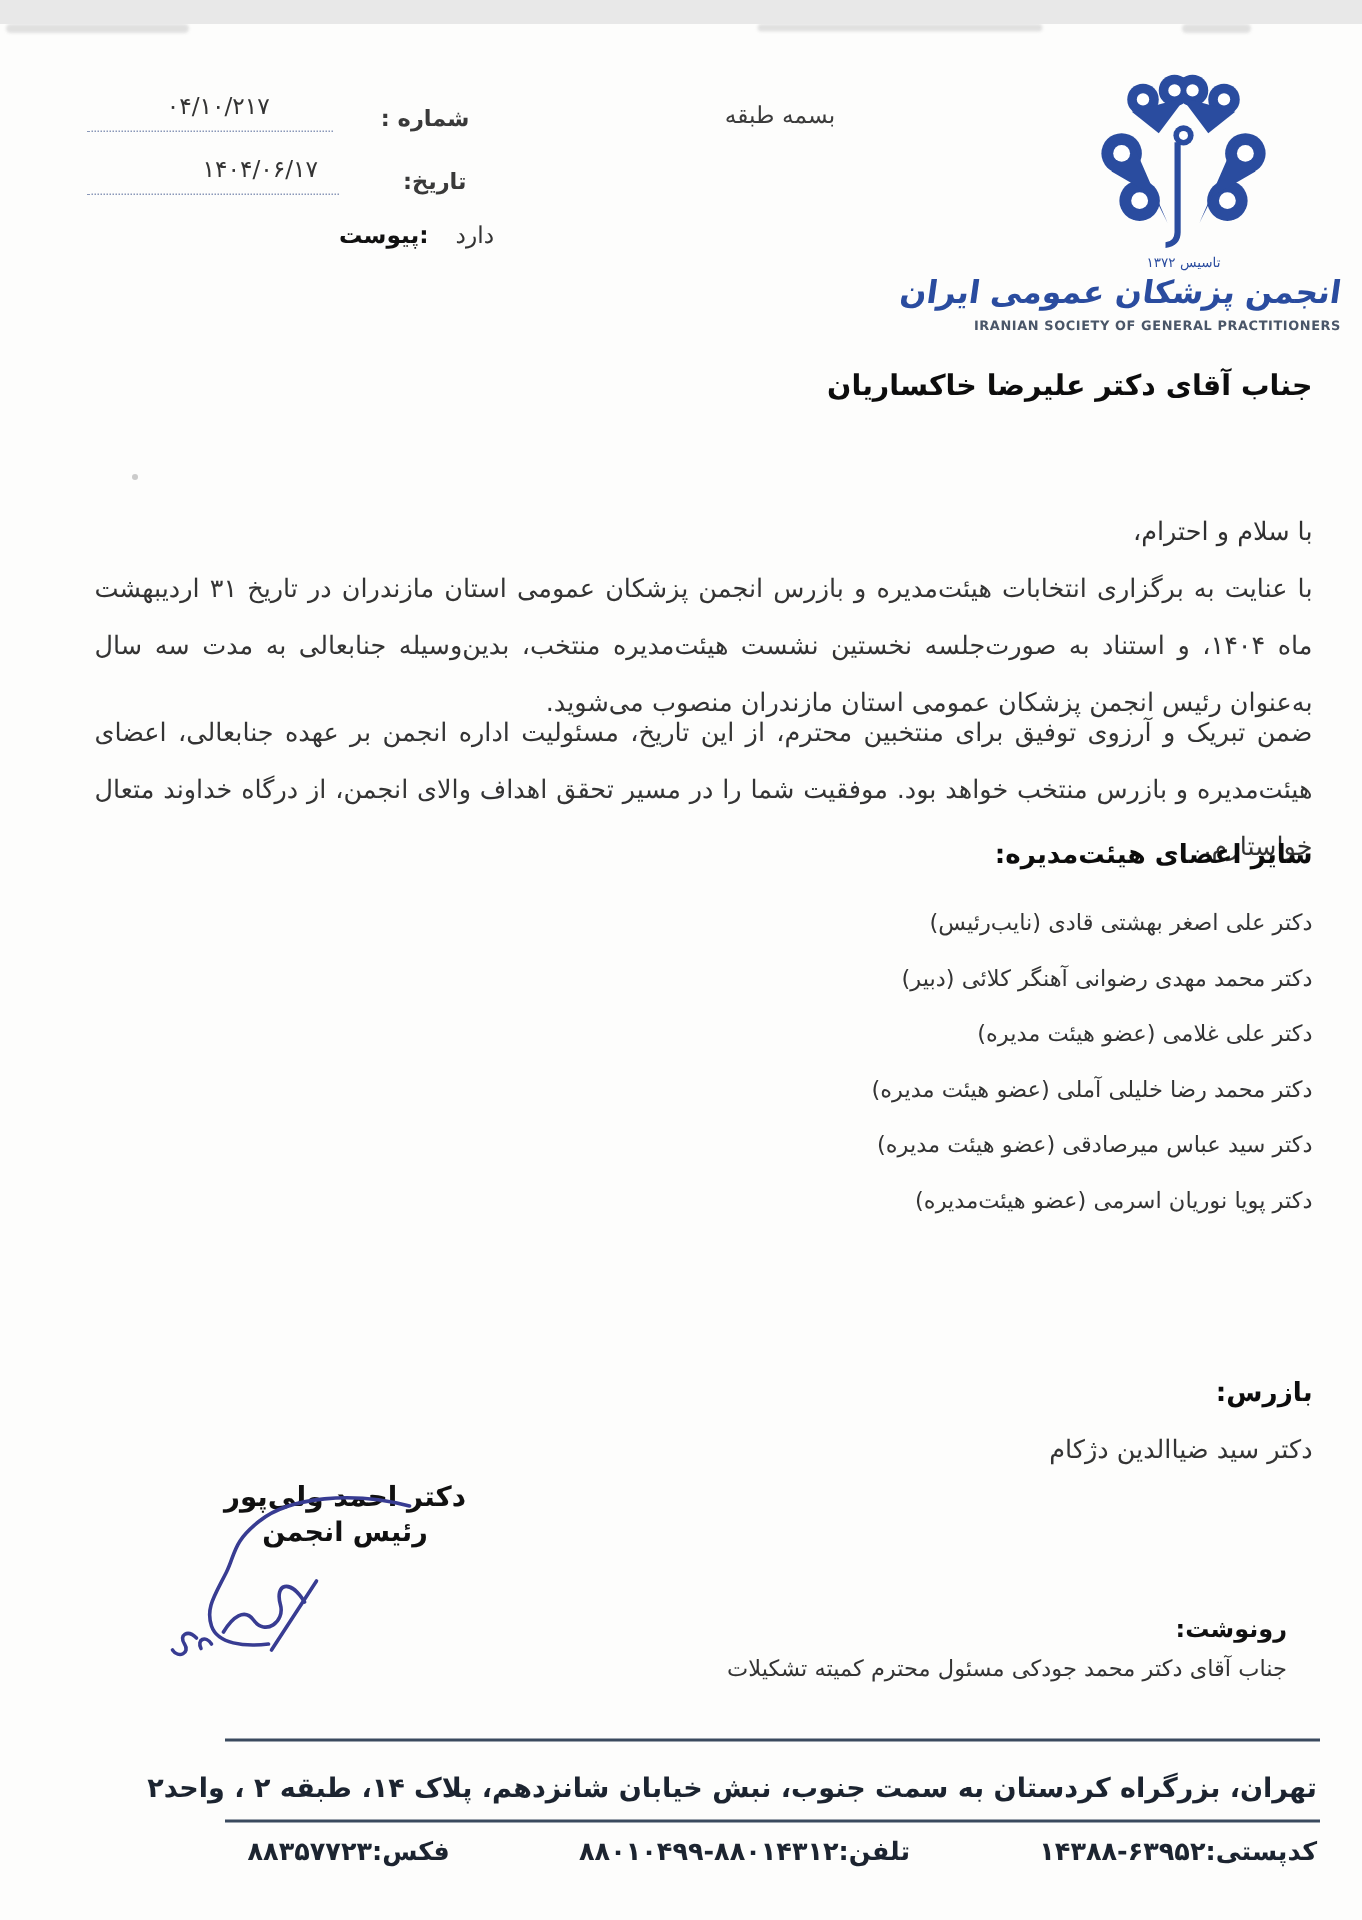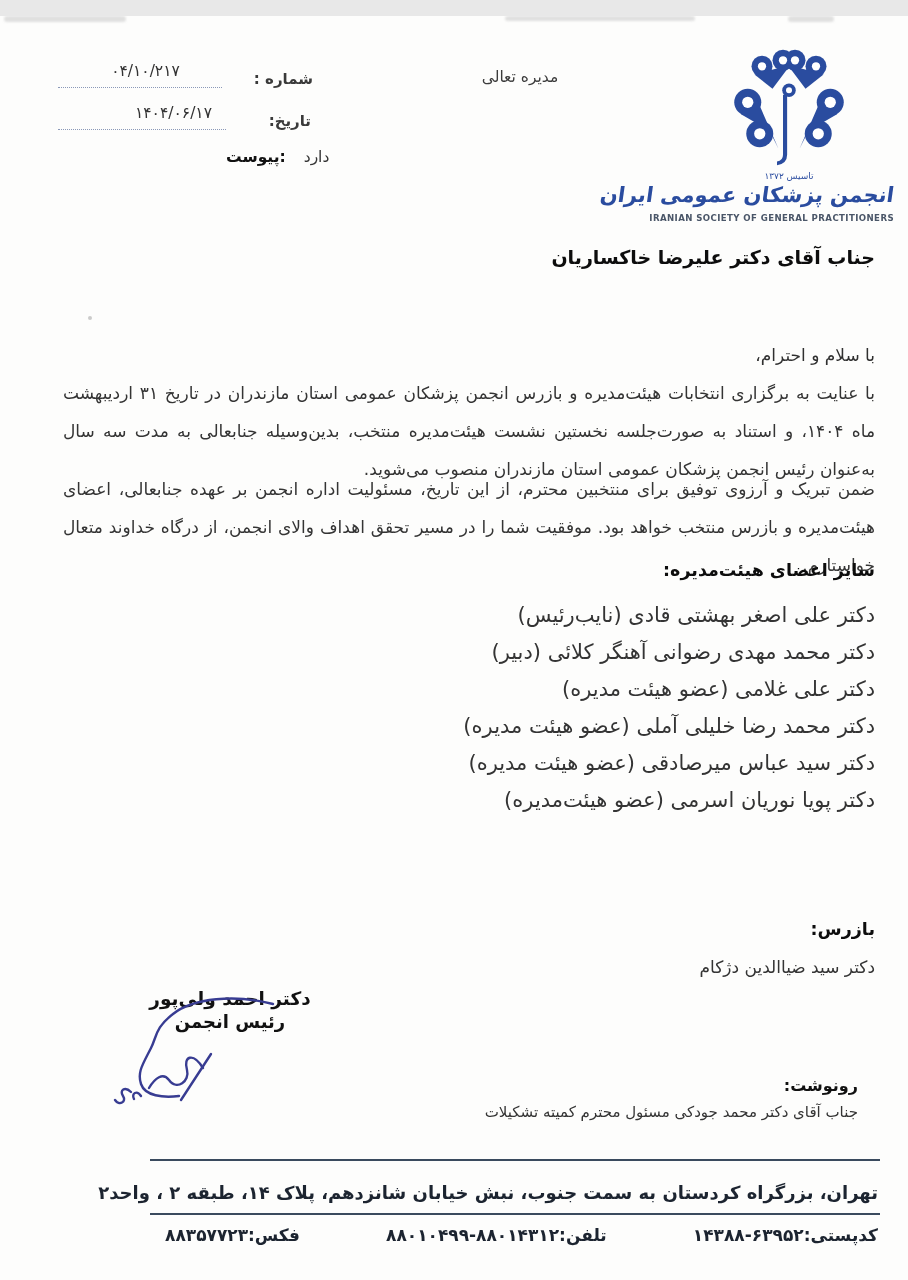--- a/index.html
+++ b/index.html
@@ -26,21 +26,21 @@
   .logo .en-name{font-size:8.6px;font-weight:bold;letter-spacing:.4px;color:#4a5668;margin-top:6px;white-space:nowrap;}
   
   .recipient{position:absolute;right:33px;top:230px;font-size:19px;font-weight:bold;color:#0d0d0d;}
   .subject{position:absolute;right:33px;top:287px;font-size:17px;color:#303030;}
   .salutation{position:absolute;right:33px;top:329px;font-size:17px;color:#303030;}
   .para{position:absolute;right:33px;left:63px;font-size:17px;line-height:38px;text-align:justify;color:#343434;}
   .p1{top:358px;}
   .p2{top:454px;}
   .sec-heading{position:absolute;right:33px;font-size:17.5px;font-weight:bold;color:#0d0d0d;}
   .board-heading{top:544px;}
-  .members{position:absolute;right:33px;top:582px;margin:0;padding:0;list-style:none;font-size:21px;color:#343434;}
+  .members{position:absolute;right:33px;top:582px;margin:0;padding:0;list-style:none;font-size:15px;color:#343434;}
   .members li{height:37px;line-height:34px;}
   .inspector-heading{top:903px;}
   .inspector-name{position:absolute;right:33px;top:941px;font-size:17px;color:#343434;}
   
   .sign-block{position:absolute;left:140px;top:972px;width:180px;text-align:center;font-weight:bold;color:#111;}
   .sign-name{font-size:18.5px;}
   .sign-title{font-size:18px;margin-top:2px;letter-spacing:1px;}
   .sign-svg{position:absolute;left:85px;top:980px;}
   
   .cc{position:absolute;right:50px;top:1060px;text-align:right;}
@@ -81,21 +81,21 @@
       <span class="lbl" style="right:2px;top:12px;">تاریخ:</span>
     </div>
     <div class="row" style="top:90px;height:30px;">
       <div class="attach-row" style="margin-left:84px;margin-right:0;padding-left:84px;">
         <span class="a-lbl">پیوست:</span>
         <span class="a-val">دارد</span>
       </div>
     </div>
   </div>
 
-  <div class="bismillah">مدیره تعالی</div>
+  <div class="bismillah">بسمه طبقه</div>
 
   <div class="logo">
     <svg width="132" height="128" viewBox="0 0 176 170" style="display:block;margin:0 auto;">
       <g fill="#2a4c9f">
 
         <circle cx="52" cy="32" r="14"></circle>
           <circle cx="80" cy="24" r="14"></circle>
         <polygon points="42,43 90,30 66,62"></polygon>
 
         <circle cx="96" cy="24" r="14"></circle>

